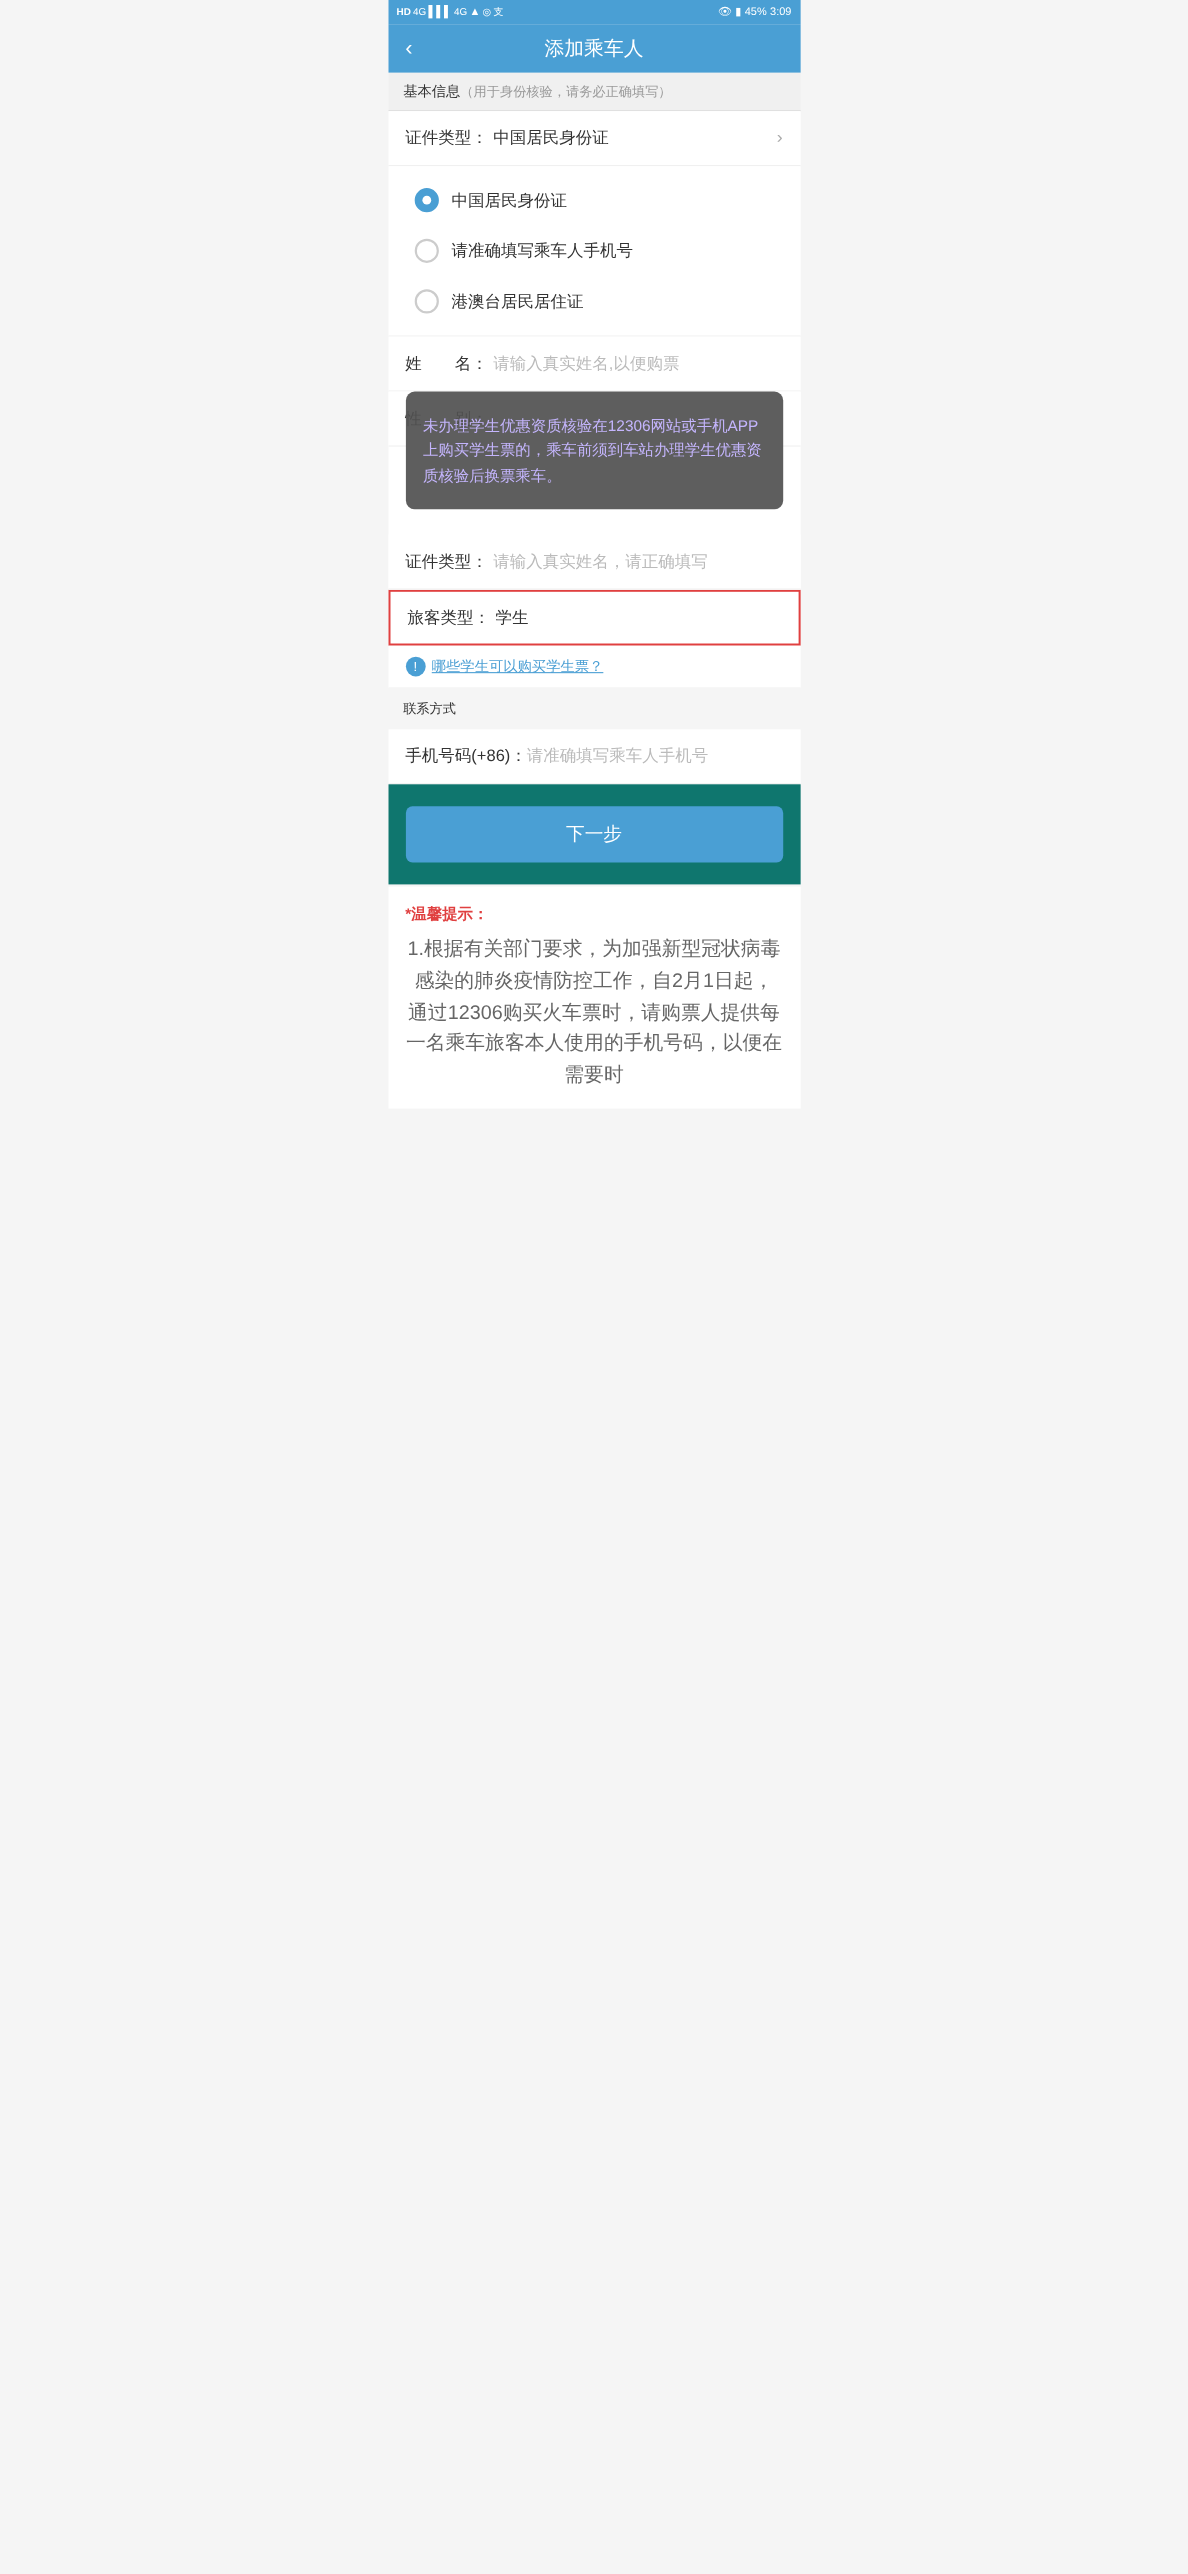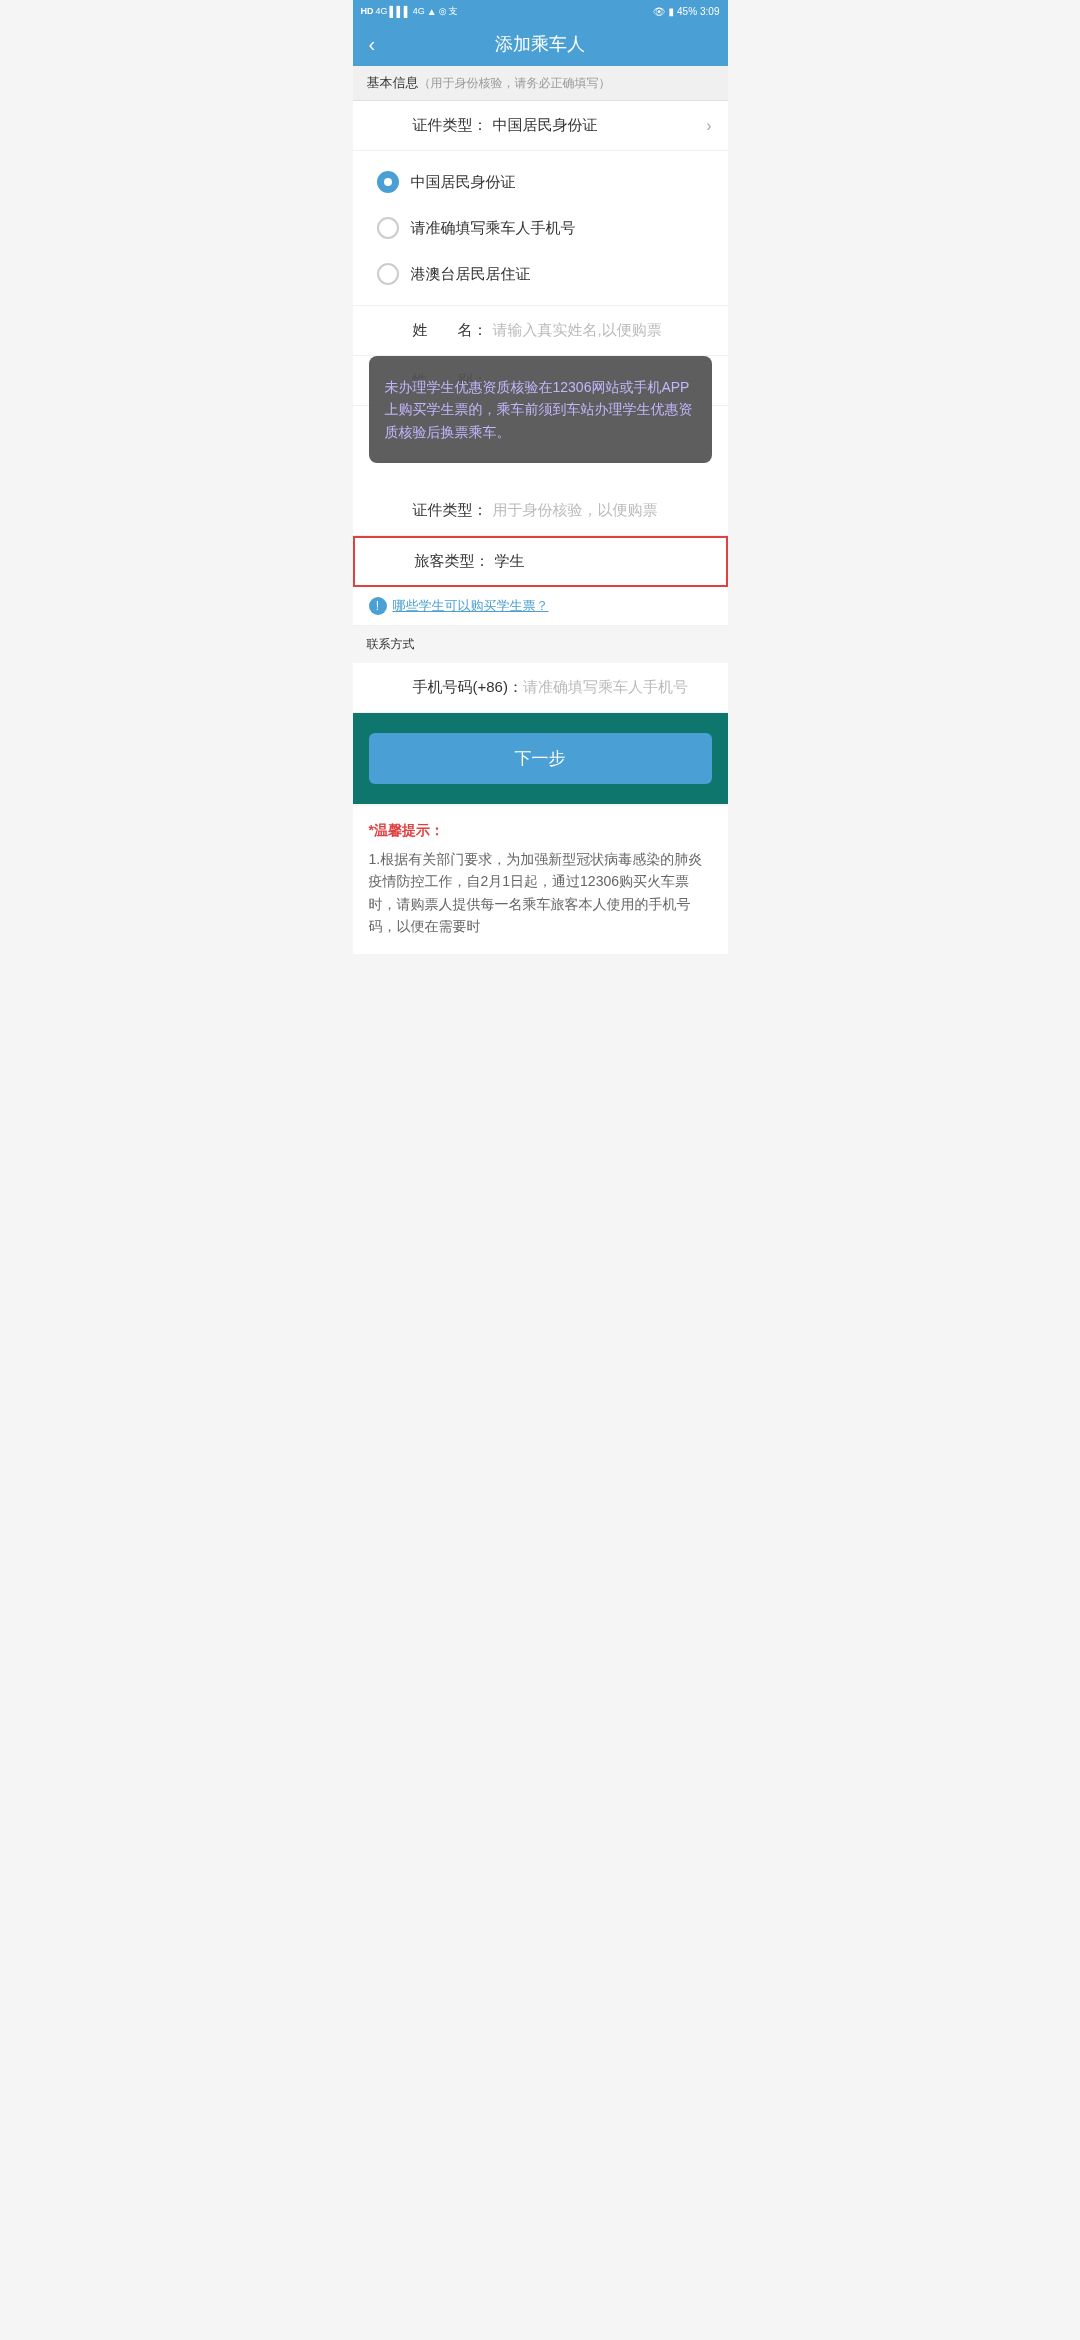--- a/index.html
+++ b/index.html
@@ -83,21 +83,20 @@
       padding: 14px 16px;
       border-bottom: 1px solid #f0f0f0;
       min-height: 50px;
     }
 
     .form-label {
       color: #333;
       font-size: 15px;
       min-width: 80px;
       white-space: nowrap;
-      margin-left: 44px;
     }
 
     .form-value {
       flex: 1;
       color: #333;
       font-size: 15px;
     }
 
     .form-placeholder {
       flex: 1;
@@ -242,22 +241,23 @@
 
     .warm-tip-title {
       color: #e04040;
       font-size: 14px;
       font-weight: bold;
       margin-bottom: 8px;
     }
 
     .warm-tip-content {
       color: #666;
-      font-size: 14px;
+      font-size: 18px;
       line-height: 1.6;
+      text-align: center;
     }
 
     
     .overlap-area {
       position: relative;
     }
 
     .gender-row-partial {
       display: flex;
       align-items: center;
@@ -344,21 +344,21 @@
       <span class="form-label">性　　别：</span>
       <span class="form-placeholder" style="color:#bbb;"></span>
     </div>
 
     <div class="tooltip-box" style="position:absolute;top:0;left:0;right:0;z-index:10;">
       <span>未办理学生优惠资质核验在12306网站或手机APP上购买学生票的，乘车前须到车站办理学生优惠资质核验后换票乘车。</span>
     </div>
 
     <div class="id-row-partial" style="margin-top:80px;">
       <span class="form-label">证件类型：</span>
-      <span class="form-placeholder">用于身份核验，以便购票</span>
+      <span class="form-placeholder">请输入真实姓名，请正确填写</span>
     </div>
   </div>
 </div>
 
 <div class="form-row-highlighted">
   <span class="form-label">旅客类型：</span>
   <span class="form-value">学生</span>
 </div>
 
 <div class="info-link">

